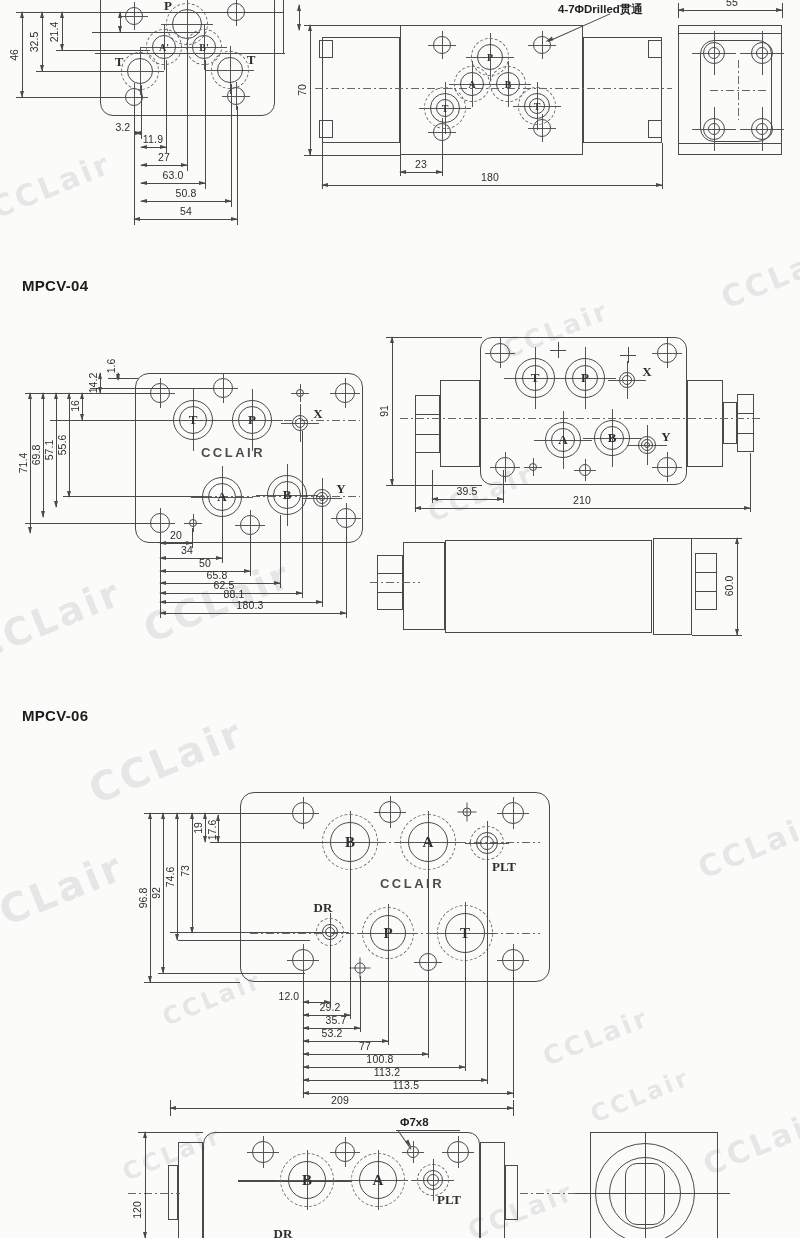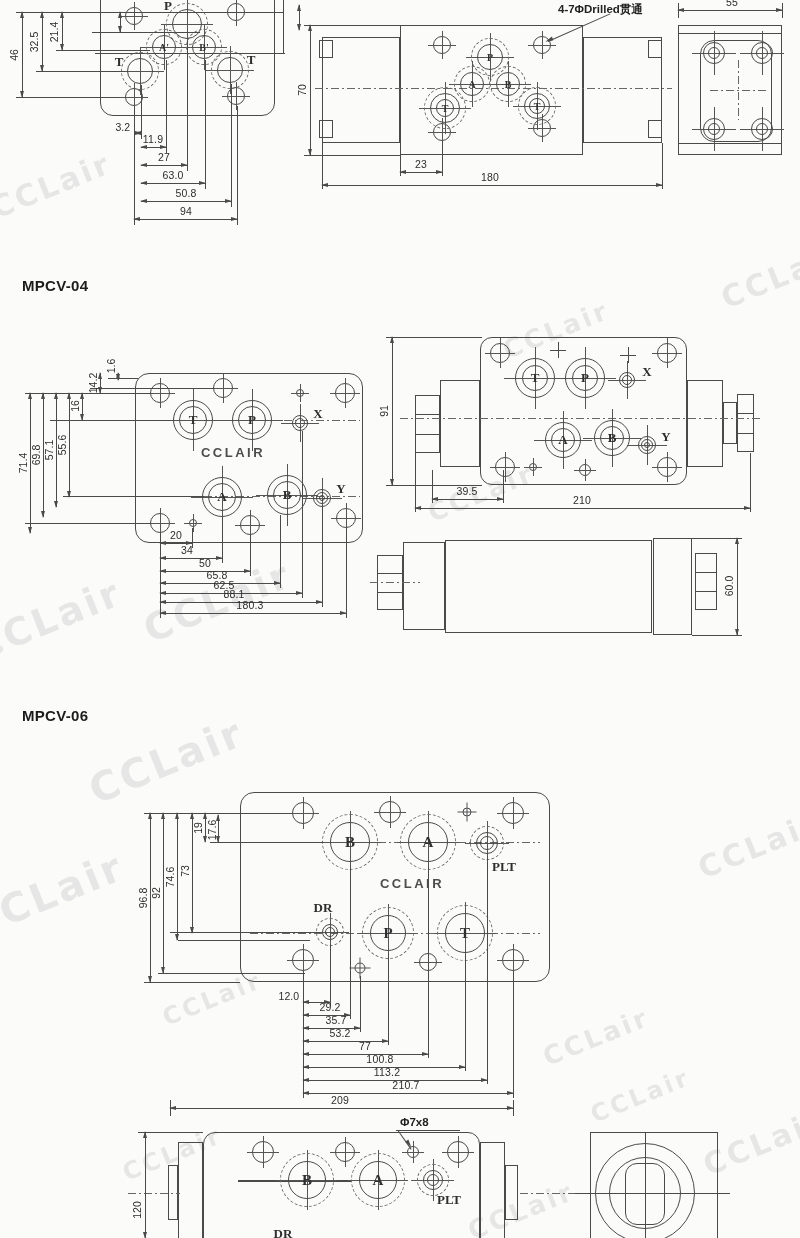--- a/index.html
+++ b/index.html
@@ -147,21 +147,21 @@
   <span class="dlab-l" style="left:130px;top:128px">3.2</span>
   <div class="dimh" style="left:141px;top:147px;width:25px"></div>
   <span class="dlab" style="left:153px;top:146px">11.9</span>
   <div class="dimh" style="left:141px;top:165px;width:46px"></div>
   <span class="dlab" style="left:164px;top:164px">27</span>
   <div class="dimh" style="left:141px;top:183px;width:64px"></div>
   <span class="dlab" style="left:173px;top:182px">63.0</span>
   <div class="dimh" style="left:141px;top:201px;width:90px"></div>
   <span class="dlab" style="left:186px;top:200px">50.8</span>
   <div class="dimh" style="left:134px;top:219px;width:103px"></div>
-  <span class="dlab" style="left:186px;top:218px">94</span>
+  <span class="dlab" style="left:186px;top:218px">54</span>
 </div>
 
 <div>
   <span class="note" style="left:558px;top:2px">4-7ΦDrilled贯通</span>
   <div class="ln" style="left:548px;top:41px;width:68px;height:1px;transform-origin:0 50%;transform:rotate(-24deg)"></div>
   <i class="arr" style="left:545px;top:38px;transform:rotate(156deg)"></i>
 
   <div class="rect" style="left:400px;top:25px;width:183px;height:130px"></div>
   <div class="rect" style="left:322px;top:37px;width:78px;height:106px"></div>
   <div class="rect" style="left:319px;top:40px;width:14px;height:18px"></div>
@@ -668,29 +668,29 @@
   <div class="ln" style="left:487px;top:856px;width:1px;height:228px"></div>
   <div class="ln" style="left:513px;top:971px;width:1px;height:127px"></div>
 
   <div class="dimh" style="left:303px;top:1002px;width:27px"></div>
   <span class="dlab-l" style="left:299px;top:997px">12.0</span>
   <div class="dimh" style="left:303px;top:1015px;width:47px"></div>
   <span class="dlab" style="left:330px;top:1014px">29.2</span>
   <div class="dimh" style="left:303px;top:1028px;width:57px"></div>
   <span class="dlab" style="left:336px;top:1027px">35.7</span>
   <div class="dimh" style="left:303px;top:1041px;width:85px"></div>
-  <span class="dlab" style="left:340px;top:1040px">53.2</span>
+  <span class="dlab" style="left:332px;top:1040px">53.2</span>
   <div class="dimh" style="left:303px;top:1054px;width:125px"></div>
   <span class="dlab" style="left:365px;top:1053px">77</span>
   <div class="dimh" style="left:303px;top:1067px;width:162px"></div>
   <span class="dlab" style="left:380px;top:1066px">100.8</span>
   <div class="dimh" style="left:303px;top:1080px;width:184px"></div>
   <span class="dlab" style="left:387px;top:1079px">113.2</span>
   <div class="dimh" style="left:303px;top:1093px;width:210px"></div>
-  <span class="dlab" style="left:406px;top:1092px">210.7</span>
+  <span class="dlab" style="left:406px;top:1092px">113.5</span>
 </div>
 
 <div>
   <div class="ln" style="left:170px;top:1100px;width:1px;height:16px"></div>
   <div class="ln" style="left:513px;top:1100px;width:1px;height:16px"></div>
   <div class="dimh" style="left:170px;top:1108px;width:343px"></div>
   <span class="dlab" style="left:340px;top:1107px">209</span>
 
   <div class="plate" style="left:203px;top:1132px;width:277px;height:120px;border-radius:12px 12px 0 0"></div>
   <div class="rect" style="left:178px;top:1142px;width:25px;height:100px"></div>

